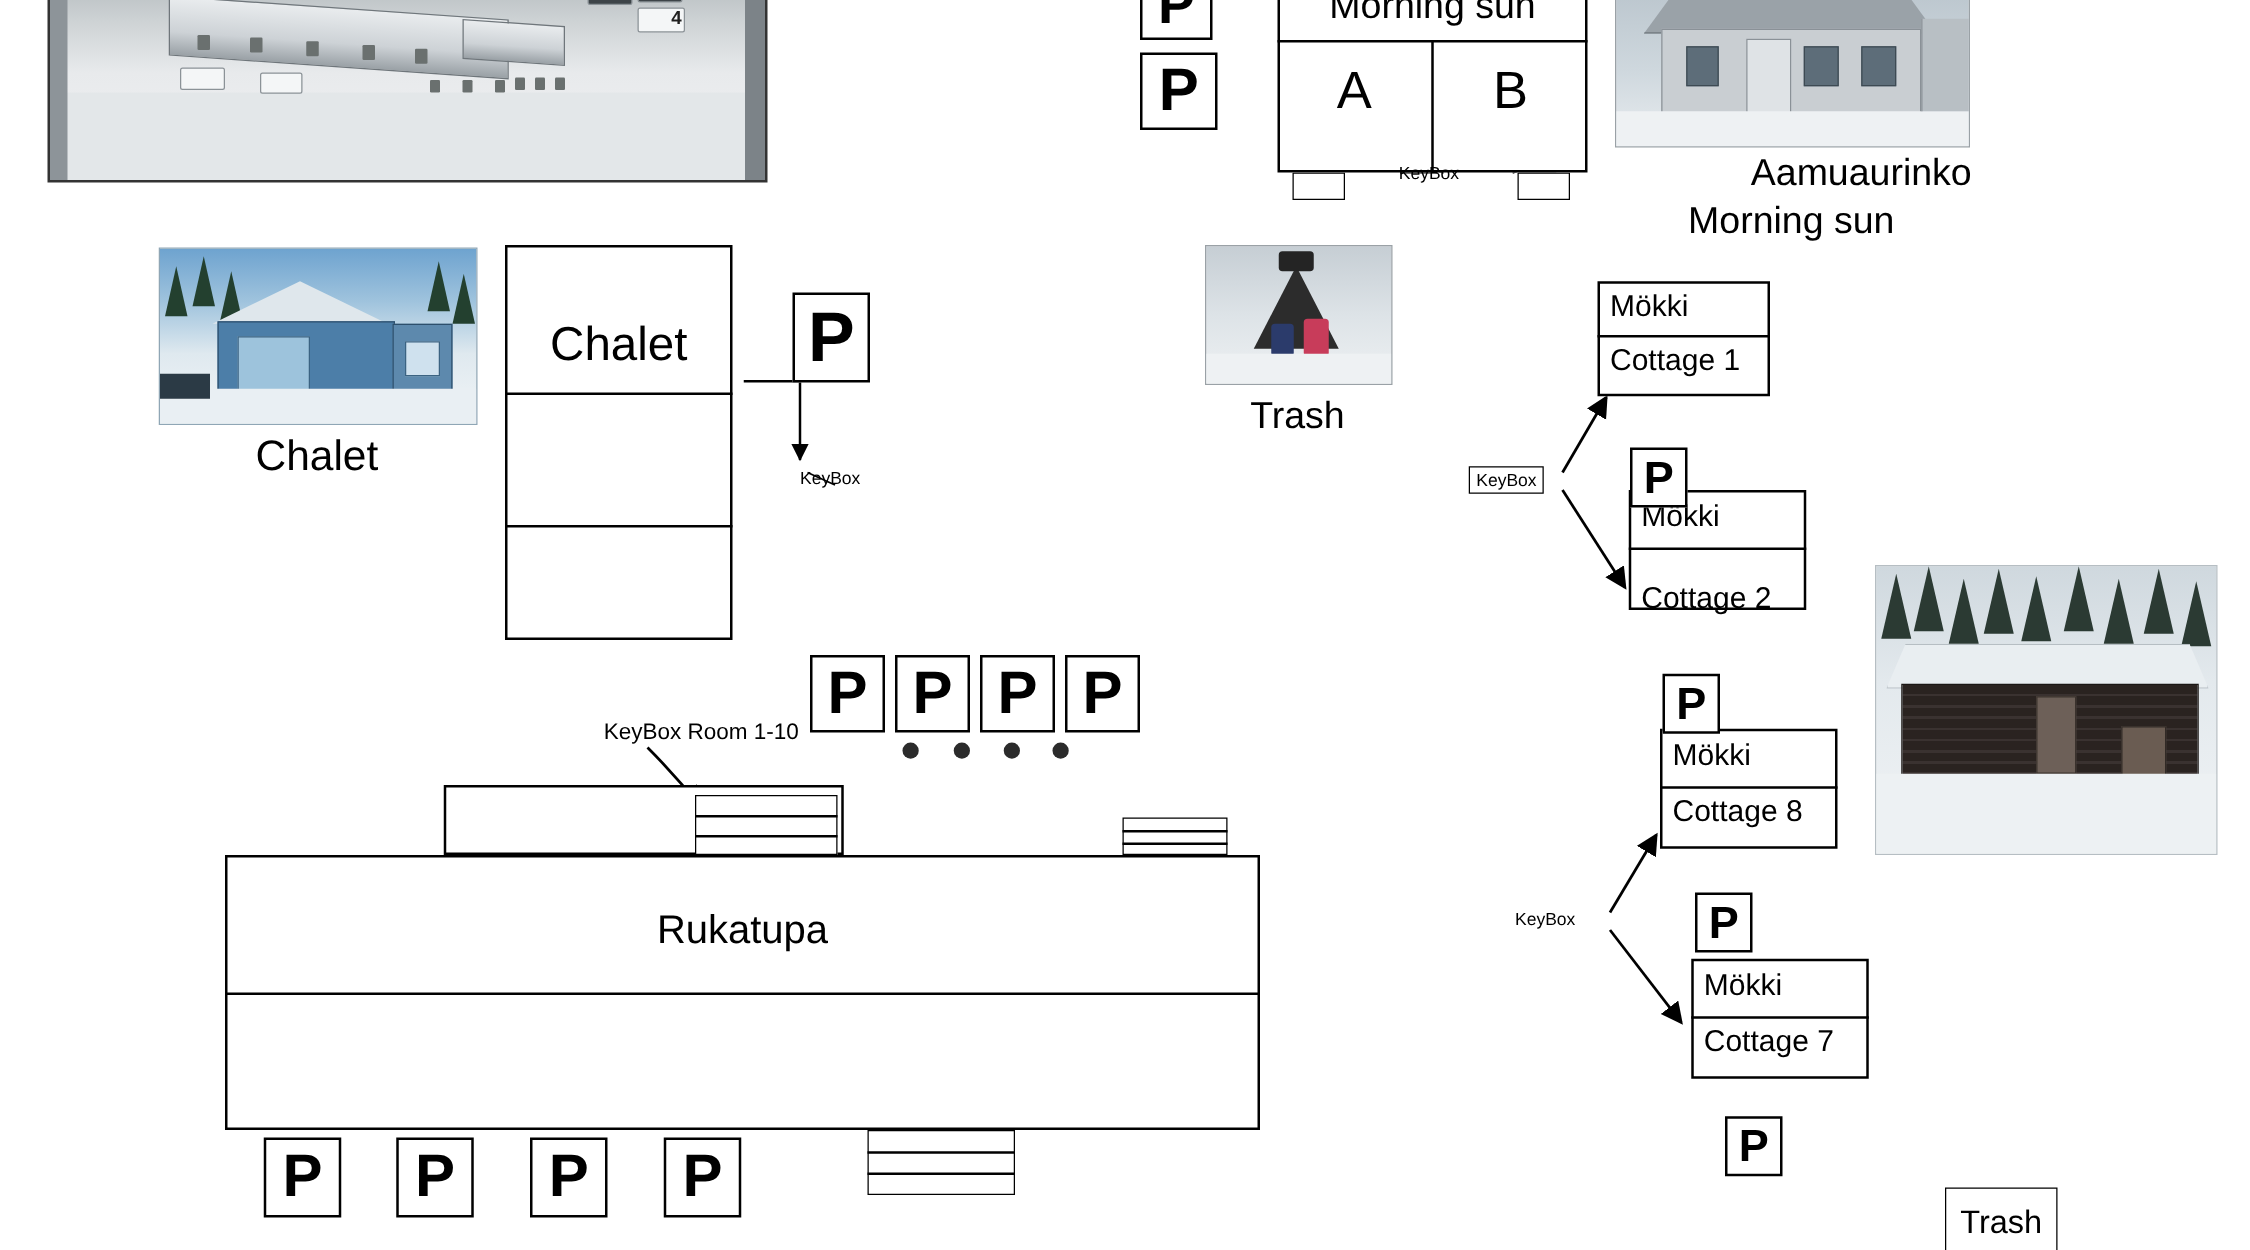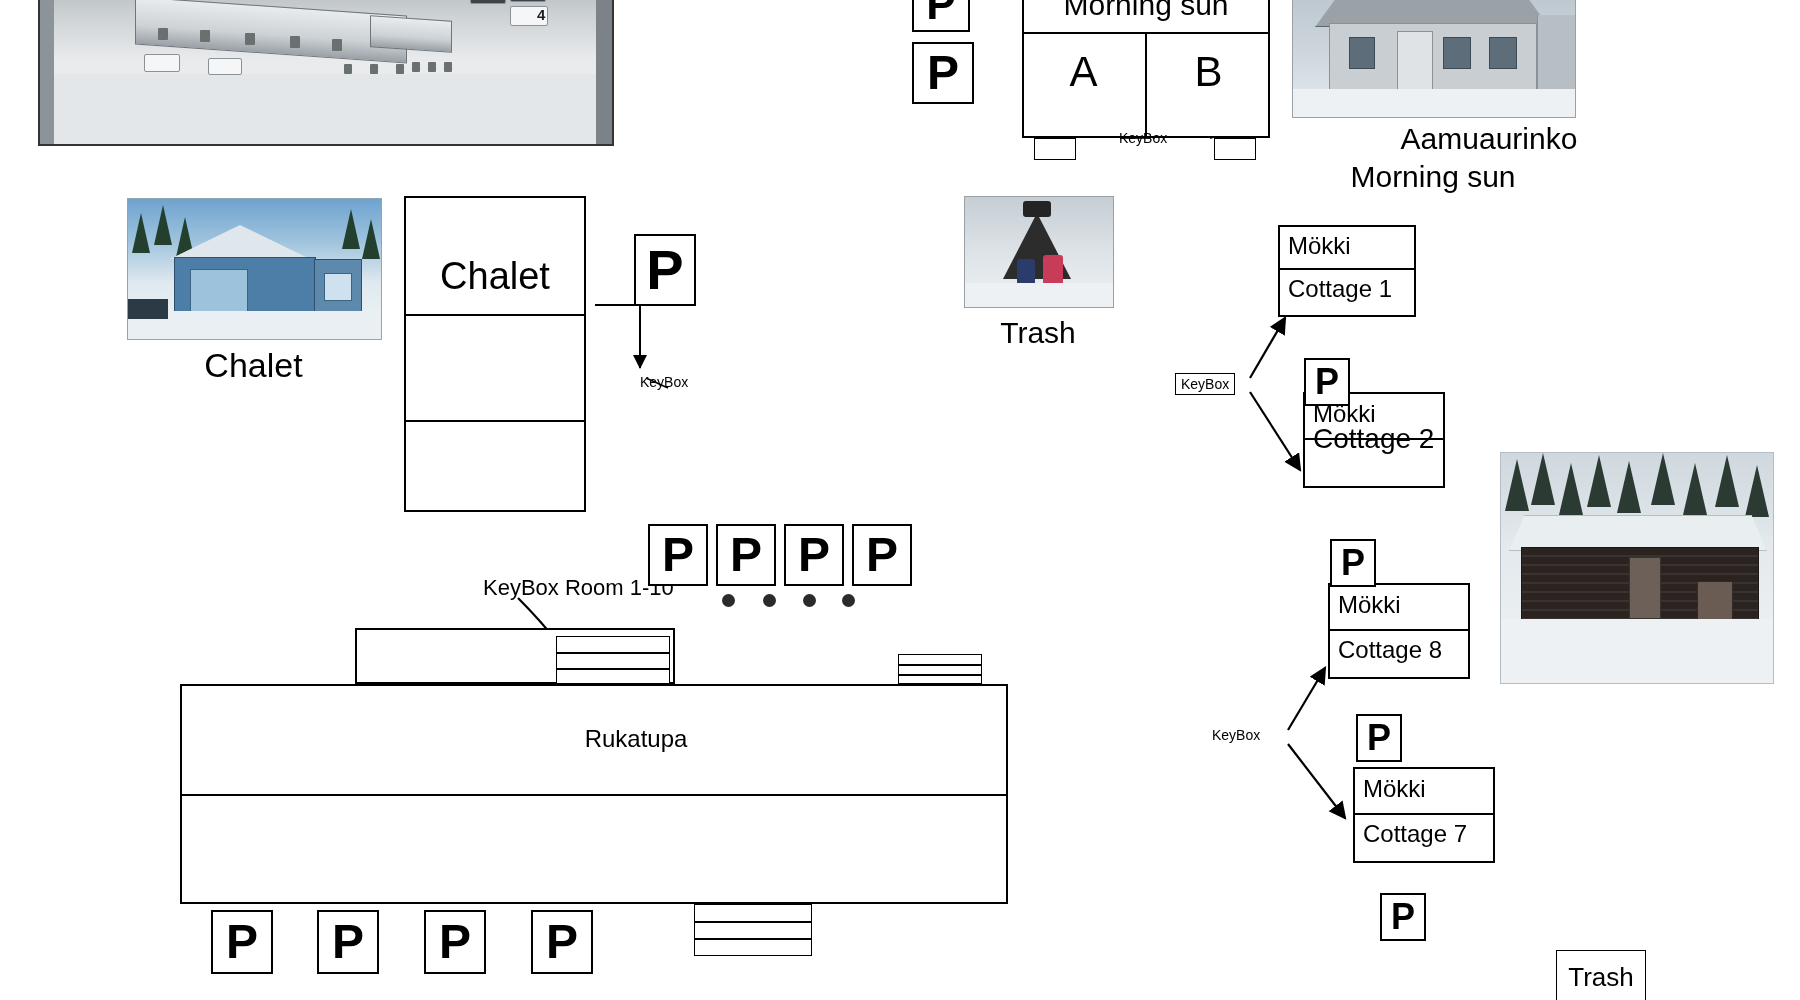--- a/index.html
+++ b/index.html
@@ -338,21 +338,21 @@
   <div class="lbl" style="left:964px; top:316px; width:148px; text-align:center; font-size:30px;">Trash</div>
 
   <div class="box" style="left:1278px; top:225px; width:138px; height:92px;"></div>
   <div class="abs" style="left:1288px; top:232px; font-size:24px;">Mökki</div>
   <div class="abs" style="left:1278px; top:268px; width:138px; height:2px; background:#000;"></div>
   <div class="abs" style="left:1288px; top:275px; font-size:24px;">Cottage 1</div>
 
   <div class="box" style="left:1303px; top:392px; width:142px; height:96px;"></div>
   <div class="abs" style="left:1313px; top:400px; font-size:24px;">Mökki</div>
   <div class="abs" style="left:1303px; top:438px; width:142px; height:2px; background:#000;"></div>
-  <div class="abs" style="left:1313px; top:423px; font-size:28px;">Cottage 2</div>
+  <div class="abs" style="left:1313px; top:465px; font-size:24px;">Cottage 2</div>
 
   <div class="box" style="left:1328px; top:583px; width:142px; height:96px;"></div>
   <div class="abs" style="left:1338px; top:591px; font-size:24px;">Mökki</div>
   <div class="abs" style="left:1328px; top:629px; width:142px; height:2px; background:#000;"></div>
   <div class="abs" style="left:1338px; top:636px; font-size:24px;">Cottage 8</div>
 
   <div class="box" style="left:1353px; top:767px; width:142px; height:96px;"></div>
   <div class="abs" style="left:1363px; top:775px; font-size:24px;">Mökki</div>
   <div class="abs" style="left:1353px; top:813px; width:142px; height:2px; background:#000;"></div>
   <div class="abs" style="left:1363px; top:820px; font-size:24px;">Cottage 7</div>
@@ -387,27 +387,27 @@
   <div class="plainbox" style="left:556px; top:636px; width:114px; height:48px;"></div>
   <div class="abs" style="left:556px; top:652px; width:114px; height:1.6px; background:#000;"></div>
   <div class="abs" style="left:556px; top:668px; width:114px; height:1.6px; background:#000;"></div>
 
   <div class="plainbox" style="left:898px; top:654px; width:84px; height:30px;"></div>
   <div class="abs" style="left:898px; top:664px; width:84px; height:1.6px; background:#000;"></div>
   <div class="abs" style="left:898px; top:674px; width:84px; height:1.6px; background:#000;"></div>
 
   <div class="box" style="left:180px; top:684px; width:828px; height:220px;"></div>
   <div class="abs" style="left:180px; top:794px; width:828px; height:2px; background:#000;"></div>
-  <div class="abs" style="left:180px; top:725px; width:828px; text-align:center; font-size:24px;padding-left:42px;">Rukatupa</div>
+  <div class="abs" style="left:180px; top:725px; width:828px; text-align:center; font-size:32px;">Rukatupa</div>
 
   <div class="plainbox" style="left:694px; top:904px; width:118px; height:52px;"></div>
   <div class="abs" style="left:694px; top:921px; width:118px; height:1.6px; background:#000;"></div>
   <div class="abs" style="left:694px; top:938px; width:118px; height:1.6px; background:#000;"></div>
 
-  <div class="keybox-lbl" style="left:483px; top:575px; font-size:22px;">KeyBox Room 1-10</div>
+  <div class="keybox-lbl" style="left:483px; top:575px; font-size:18px;">KeyBox Room 1-10</div>
 
   <div class="pmark" style="left:648px; top:524px; width:60px; height:62px; font-size:48px;">P</div>
   <div class="pmark" style="left:716px; top:524px; width:60px; height:62px; font-size:48px;">P</div>
   <div class="pmark" style="left:784px; top:524px; width:60px; height:62px; font-size:48px;">P</div>
   <div class="pmark" style="left:852px; top:524px; width:60px; height:62px; font-size:48px;">P</div>
 
   <div class="dot" style="left:722px; top:594px;"></div>
   <div class="dot" style="left:763px; top:594px;"></div>
   <div class="dot" style="left:803px; top:594px;"></div>
   <div class="dot" style="left:842px; top:594px;"></div>

